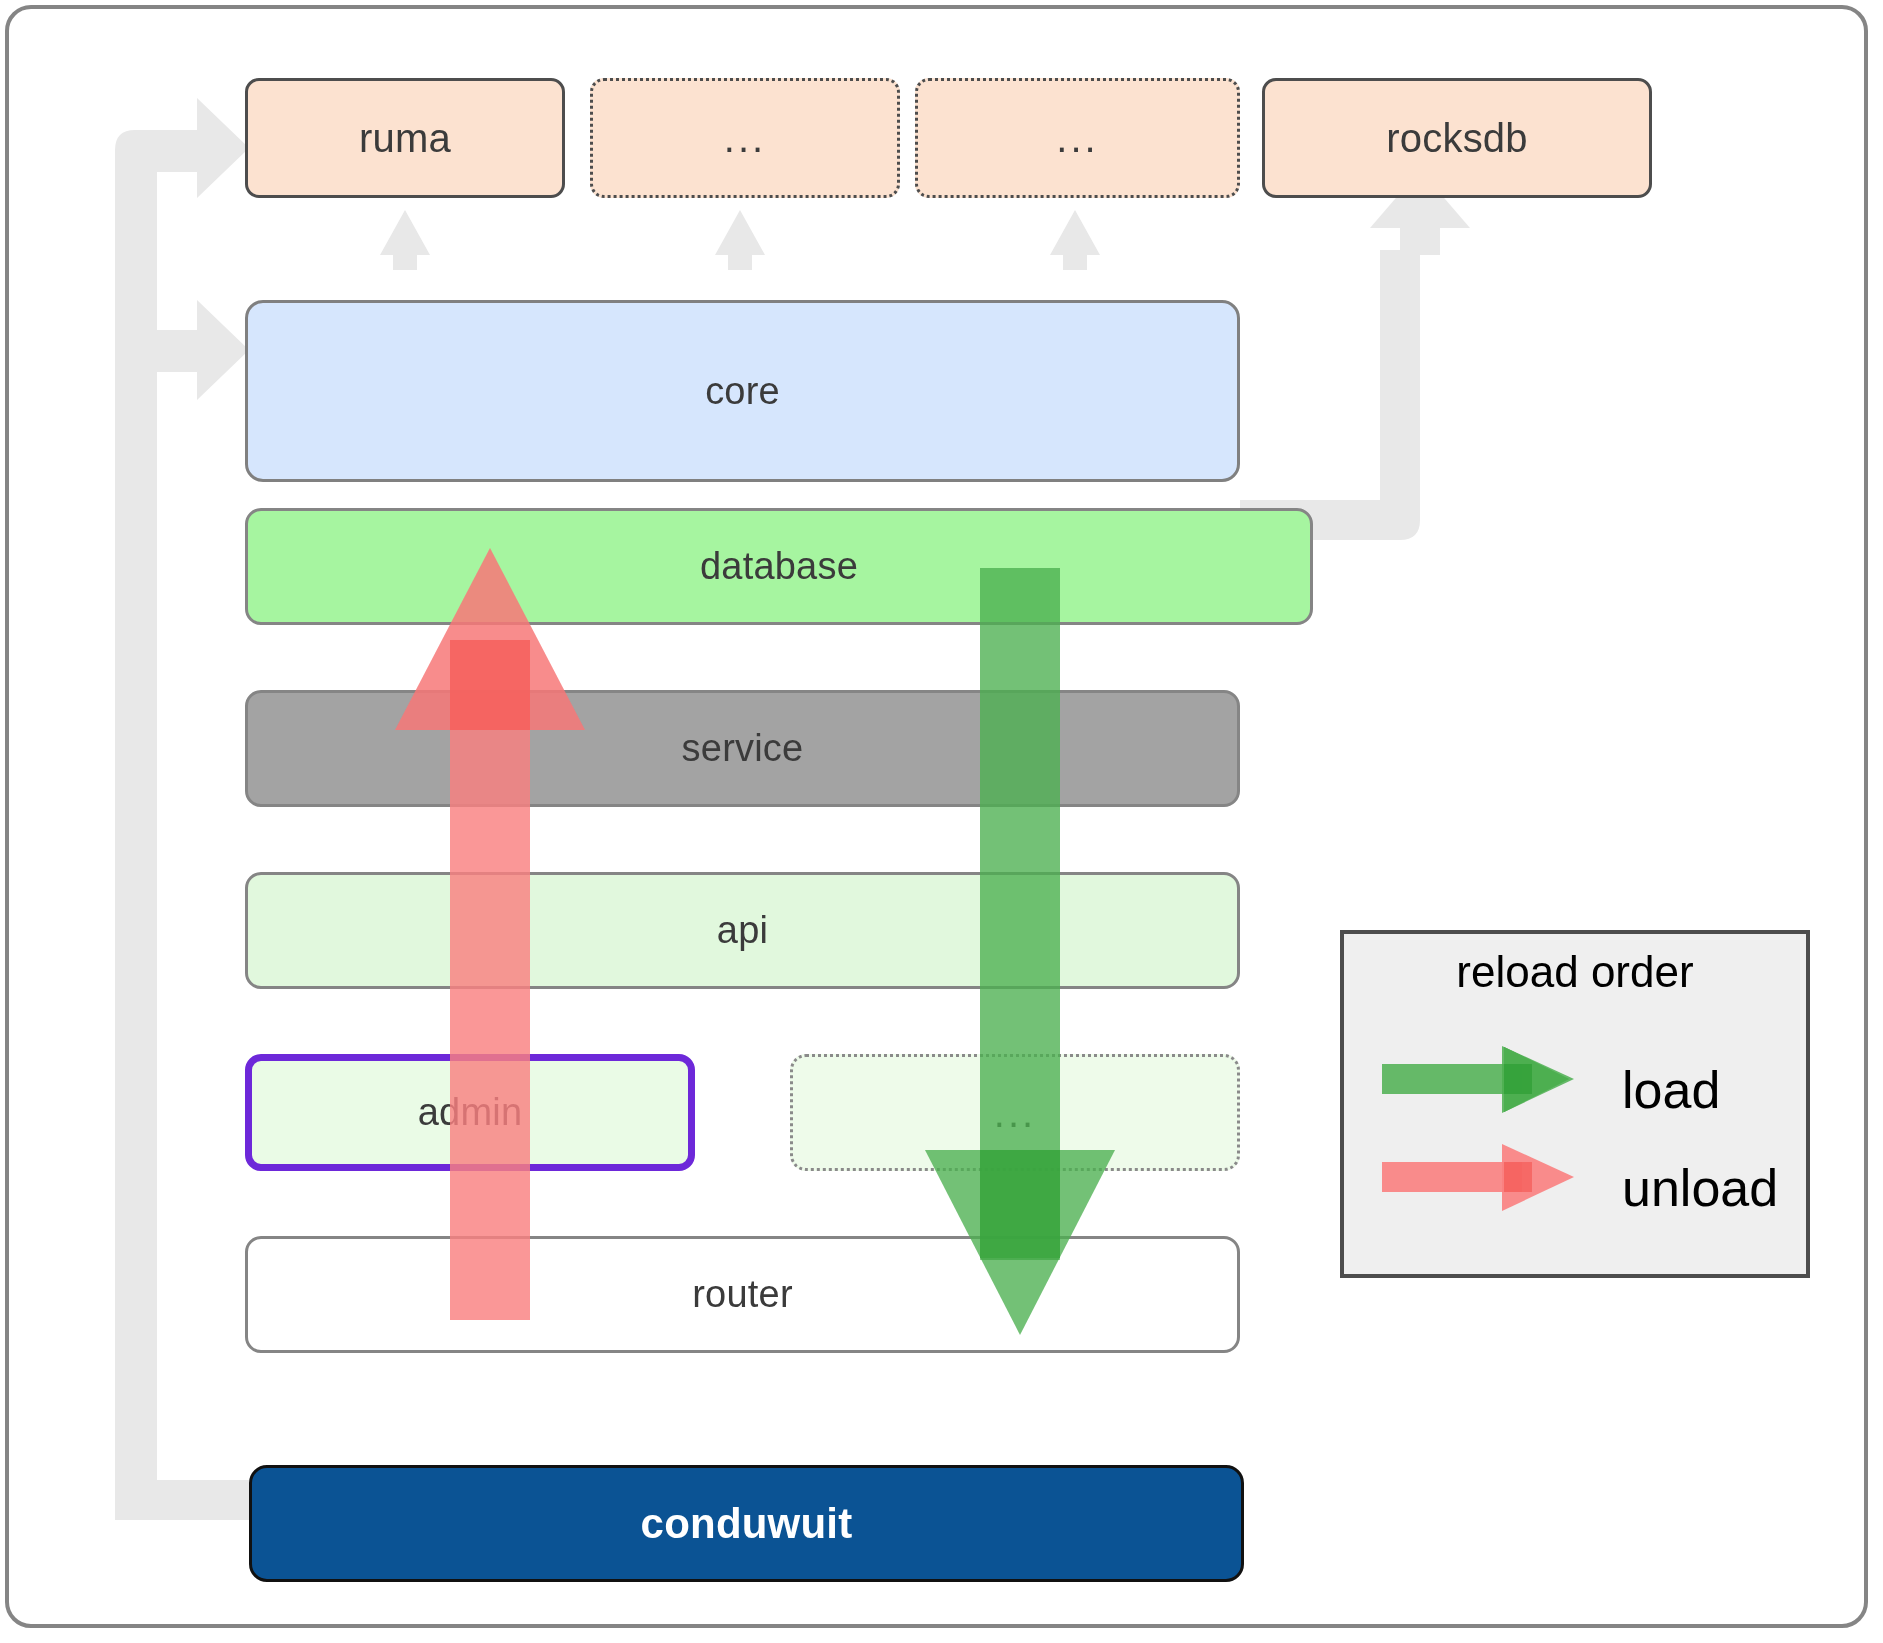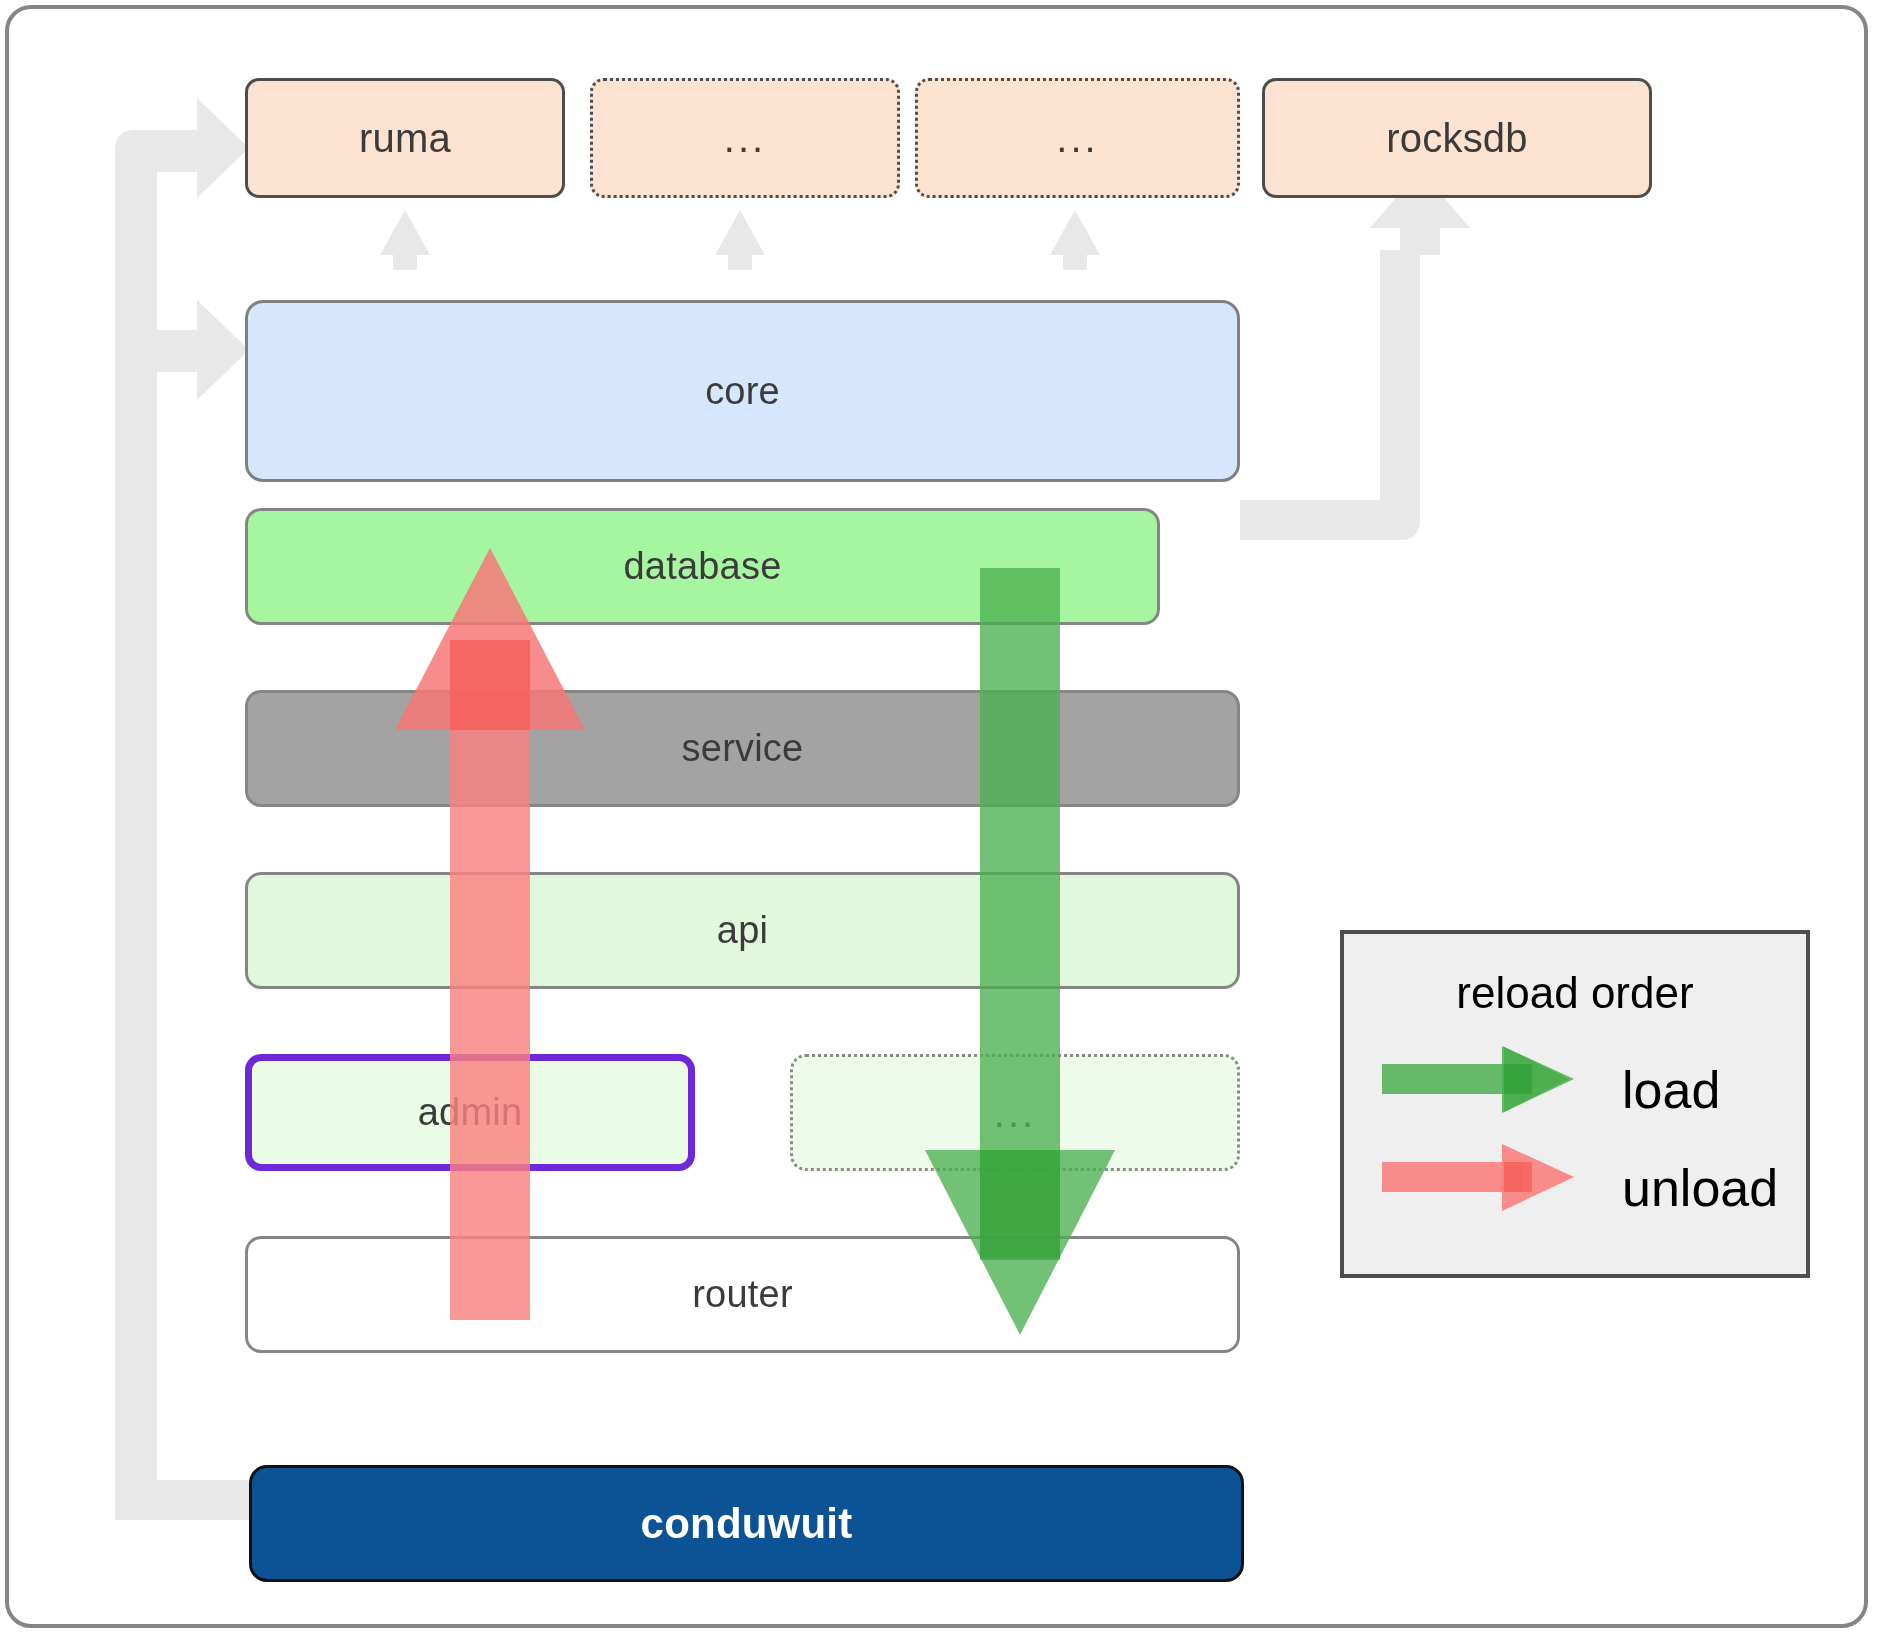--- a/index.html
+++ b/index.html
@@ -46,21 +46,21 @@
     background:#0b5394;border:3px solid #111;border-radius:18px;
     color:#ffffff;font-size:42px;font-weight:bold;
   }
   .legend{
     position:absolute;
     background:#efefef;
     border:4px solid #4d4d4d;
     box-sizing:border-box;
   }
   .legend-title{
-    position:absolute;left:0;right:0;top:34px;
+    position:absolute;left:0;right:0;top:13px;
     text-align:center;font-size:44px;color:#000;
   }
   .legend-label{
     position:absolute;font-size:52px;color:#000;
   }
   .ontop{z-index:40;}
 </style>
 </head>
 <body>
 
@@ -104,21 +104,21 @@
     <span class="dots">...</span>
   </div>
   <div class="node dep" style="left:1262px;top:78px;width:390px;height:120px;">
     <span>rocksdb</span>
   </div>
 
   <div class="node core" style="left:245px;top:268px;width:995px;height:182px;margin-top:32px;">
     <span>core</span>
   </div>
 
-  <div class="node dbx" style="left:245px;top:508px;width:915px;height:117px;">
+  <div class="node dbx" style="left:245px;top:508px;width:1068px;height:117px;">
     <span>database</span>
   </div>
 
   <div class="node svcx" style="left:245px;top:690px;width:995px;height:117px;">
     <span>service</span>
   </div>
 
   <div class="node apix" style="left:245px;top:872px;width:995px;height:117px;">
     <span>api</span>
   </div>

